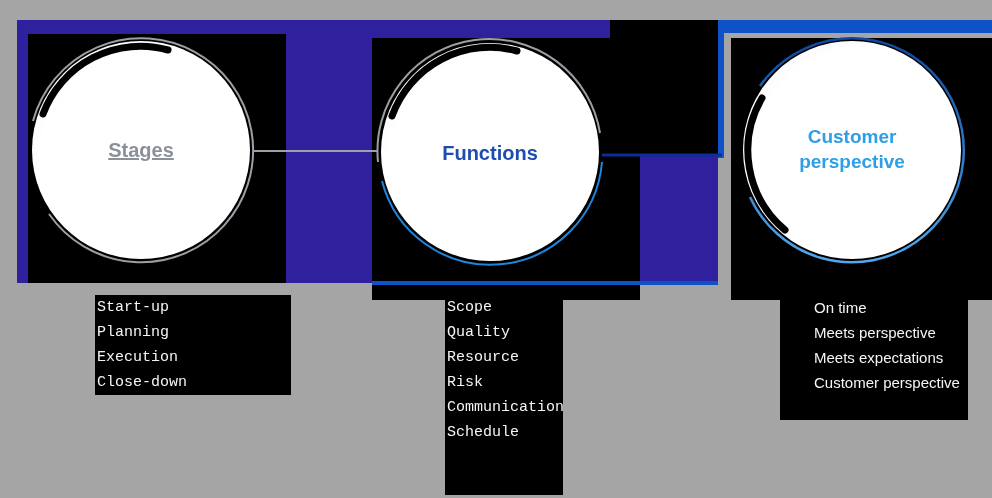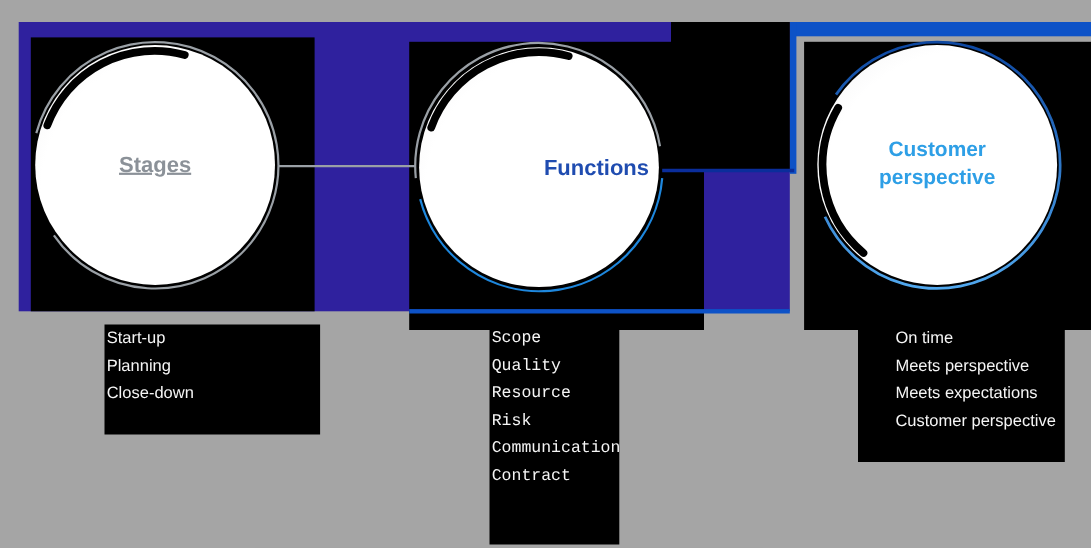--- a/index.html
+++ b/index.html
@@ -31,25 +31,25 @@
   
   svg.overlay{position:absolute;left:0;top:0;pointer-events:none;}
   .ring-gray{stroke:var(--ring-gray,#9aa0a6);stroke-width:2;fill:none;}
   .ring-blue{stroke:var(--ring-blue,#1e87dd);stroke-width:2;fill:none;}
   .swoosh{stroke:#000;stroke-width:7;fill:none;stroke-linecap:round;}
   .conn-gray{stroke:var(--ring-gray,#9aa0a6);stroke-width:2;}
   .conn-navy{stroke:var(--navy,#0a2d9b);stroke-width:3;}
   
   .node-title{text-align:center;font-weight:bold;}
   .t1{left:41px;top:139px;width:200px;font-size:20px;color:var(--stages-title,#8b9198);text-decoration:underline;}
-  .t2{left:390px;top:142px;width:200px;font-size:20px;color:var(--functions-title,#1f4cb0);text-align:right;}
+  .t2{left:390px;top:142px;width:200px;font-size:20px;color:var(--functions-title,#1f4cb0);}
   .t3{left:772px;top:124px;width:160px;font-size:19px;line-height:25px;color:var(--customer-title,#2e9fe6);}
   
   .itemlist{background:#000;color:var(--list-text,#f5f5f5);font-size:15px;line-height:25px;padding:0 0 0 2px;}
-  .l1{left:95px;top:295px;width:194px;height:100px;}
+  .l1{left:95px;top:295px;width:194px;height:100px;font-family:Liberation Mono, monospace;}
   .l2{left:445px;top:295px;width:116px;height:200px;font-family:Liberation Mono, monospace;}
   .l3{left:780px;top:295px;width:154px;height:125px;padding-left:34px;}
   .itemlist div{white-space:nowrap;}
 </style>
 </head>
 <body>
 
 <div class="abs indigo-band"></div>
 <div class="abs blue-top-bar"></div>
 <div class="abs blue-vertical"></div>
@@ -87,30 +87,31 @@
   <path class="swoosh" d="M762,98 A104,104 0 0 0 785,230"></path>
 </svg>
 
 <div class="abs node-title t1">Stages</div>
 <div class="abs node-title t2">Functions</div>
 <div class="abs node-title t3">Customer perspective</div>
 
 <div class="abs itemlist l1">
   <div>Start-up</div>
   <div>Planning</div>
+  <div>Execution</div>
   <div>Close-down</div>
 </div>
 
 <div class="abs itemlist l2">
   <div>Scope</div>
   <div>Quality</div>
   <div>Resource</div>
   <div>Risk</div>
   <div>Communication</div>
-  <div>Contract</div>
+  <div>Schedule</div>
 </div>
 
 <div class="abs itemlist l3">
   <div>On time</div>
   <div>Meets perspective</div>
   <div>Meets expectations</div>
   <div>Customer perspective</div>
 </div>
 
 </body></html>

